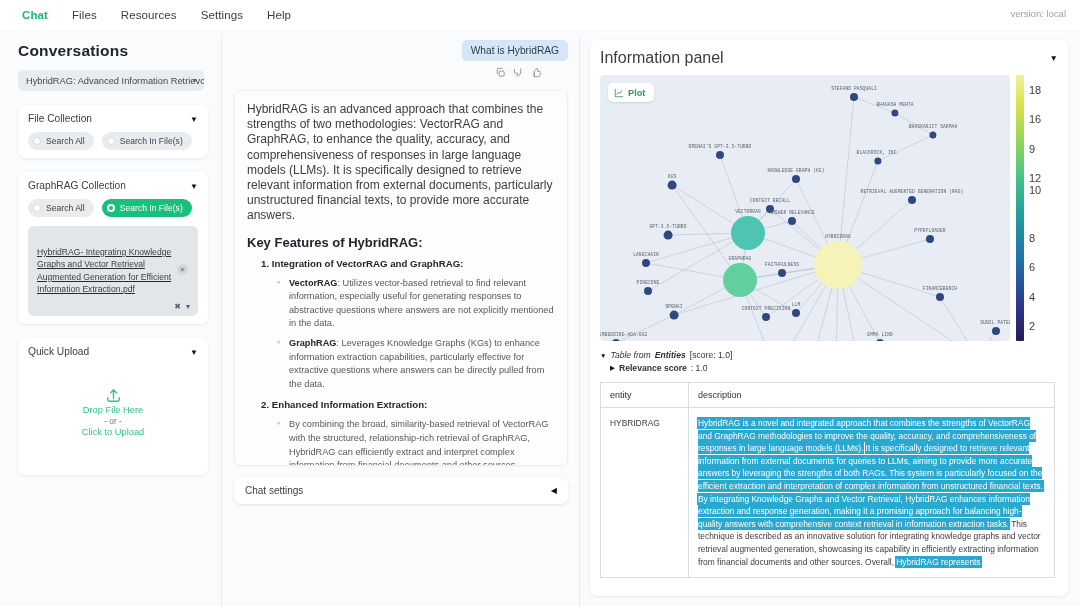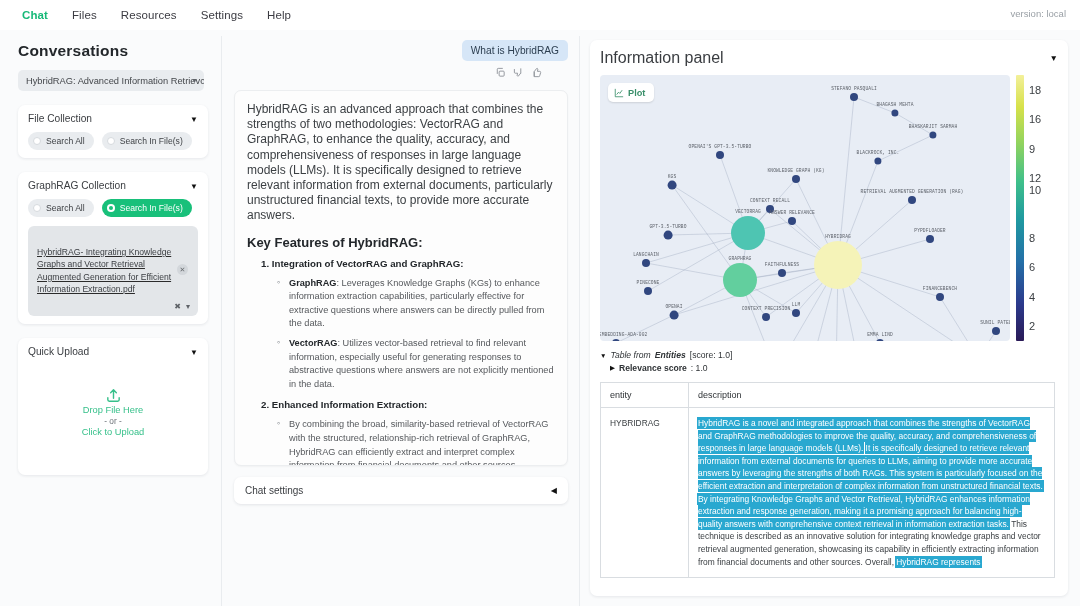--- a/index.html
+++ b/index.html
@@ -292,22 +292,22 @@
       </svg>
     </div>
 
     <div class="bot-bubble">
       <p>HybridRAG is an advanced approach that combines the strengths of two methodologies: VectorRAG and GraphRAG, to enhance the quality, accuracy, and comprehensiveness of responses in large language models (LLMs). It is specifically designed to retrieve relevant information from external documents, particularly unstructured financial texts, to provide more accurate answers.</p>
       <div class="h">Key Features of HybridRAG:</div>
       <ol>
         <li>
           <span>Integration of VectorRAG and GraphRAG:</span>
           <ul class="sub">
+            <li><b>VectorRAG</b><span>: Utilizes vector-based retrieval to find relevant information, especially useful for generating responses to abstractive questions where answers are not explicitly mentioned in the data.</span></li>
             <li><b>GraphRAG</b><span>: Leverages Knowledge Graphs (KGs) to enhance information extraction capabilities, particularly effective for extractive questions where answers can be directly pulled from the data.</span></li>
-            <li><b>VectorRAG</b><span>: Utilizes vector-based retrieval to find relevant information, especially useful for generating responses to abstractive questions where answers are not explicitly mentioned in the data.</span></li>
           </ul>
         </li>
         <li>
           <span>Enhanced Information Extraction:</span>
           <ul class="sub">
             <li><span>By combining the broad, similarity-based retrieval of VectorRAG with the structured, relationship-rich retrieval of GraphRAG, HybridRAG can efficiently extract and interpret complex information from financial documents and other sources.</span></li>
           </ul>
         </li>
         <li>
           <span>Improved Response Generation:</span>

